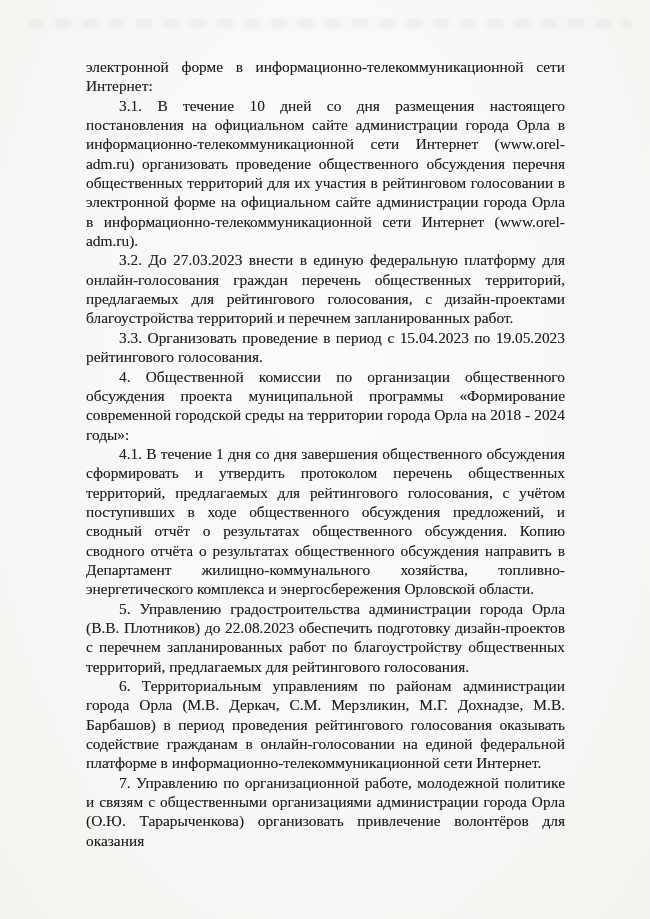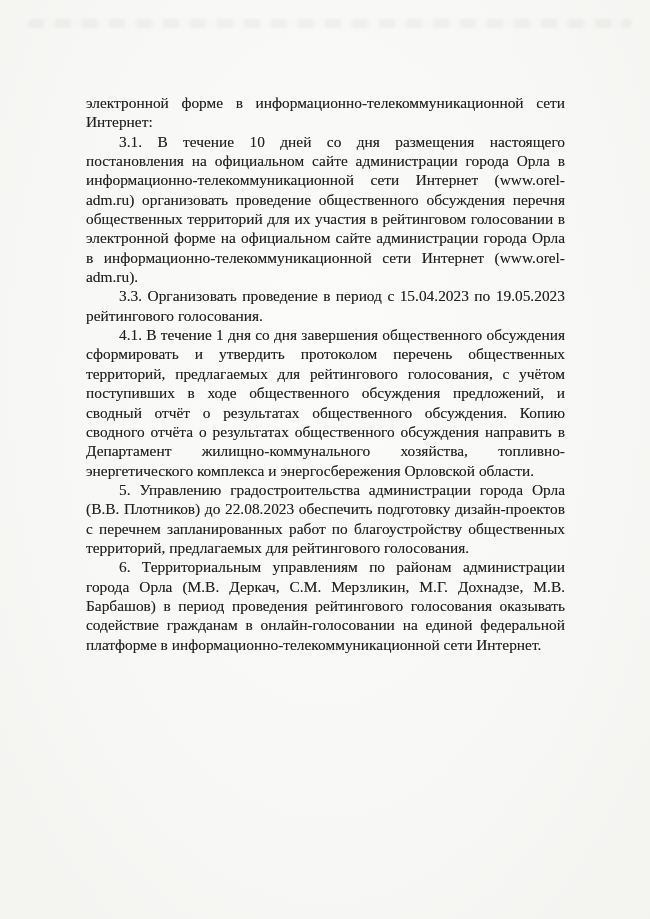--- a/index.html
+++ b/index.html
@@ -42,29 +42,31 @@
     text-align: justify;
     text-shadow: 0 0 0.3px rgba(30,30,30,0.45);
   }
   .para {
     margin: 0;
     padding: 0;
     text-indent: 33px;
   }
   .para.continuation {
     text-indent: 0;
-    margin-top: 36px;
   }
 </style>
 </head>
 <body>
 
 <div class="page">
   <div class="scan-smudge"></div>
   <div class="text-block">
     <p class="para continuation">электронной форме в информационно-телекоммуникационной сети Интернет:</p>
     <p class="para">3.1. В течение 10 дней со дня размещения настоящего постановления на официальном сайте администрации города Орла в информационно-телекоммуникационной сети Интернет (www.orel-adm.ru) организовать проведение общественного обсуждения перечня общественных территорий для их участия в рейтинговом голосовании в электронной форме на официальном сайте администрации города Орла в информационно-телекоммуникационной сети Интернет (www.orel-adm.ru).</p>
+    <p class="para">3.2. До 27.03.2023 внести в единую федеральную платформу для онлайн-голосования граждан перечень общественных территорий, предлагаемых для рейтингового голосования, с дизайн-проектами благоустройства территорий и перечнем запланированных работ.</p>
     <p class="para">3.3. Организовать проведение в период с 15.04.2023 по 19.05.2023 рейтингового голосования.</p>
+    <p class="para">4. Общественной комиссии по организации общественного обсуждения проекта муниципальной программы «Формирование современной городской среды на территории города Орла на 2018 - 2024 годы»:</p>
     <p class="para">4.1. В течение 1 дня со дня завершения общественного обсуждения сформировать и утвердить протоколом перечень общественных территорий, предлагаемых для рейтингового голосования, с учётом поступивших в ходе общественного обсуждения предложений, и сводный отчёт о результатах общественного обсуждения. Копию сводного отчёта о результатах общественного обсуждения направить в Департамент жилищно-коммунального хозяйства, топливно-энергетического комплекса и энергосбережения Орловской области.</p>
     <p class="para">5. Управлению градостроительства администрации города Орла (В.В. Плотников) до 22.08.2023 обеспечить подготовку дизайн-проектов с перечнем запланированных работ по благоустройству общественных территорий, предлагаемых для рейтингового голосования.</p>
     <p class="para">6. Территориальным управлениям по районам администрации города Орла (М.В. Деркач, С.М. Мерзликин, М.Г. Дохнадзе, М.В. Барбашов) в период проведения рейтингового голосования оказывать содействие гражданам в онлайн-голосовании на единой федеральной платформе в информационно-телекоммуникационной сети Интернет.</p>
+    <p class="para">7. Управлению по организационной работе, молодежной политике и связям с общественными организациями администрации города Орла (О.Ю. Тарарыченкова) организовать привлечение волонтёров для оказания</p>
   </div>
 </div>
 
 </body></html>

